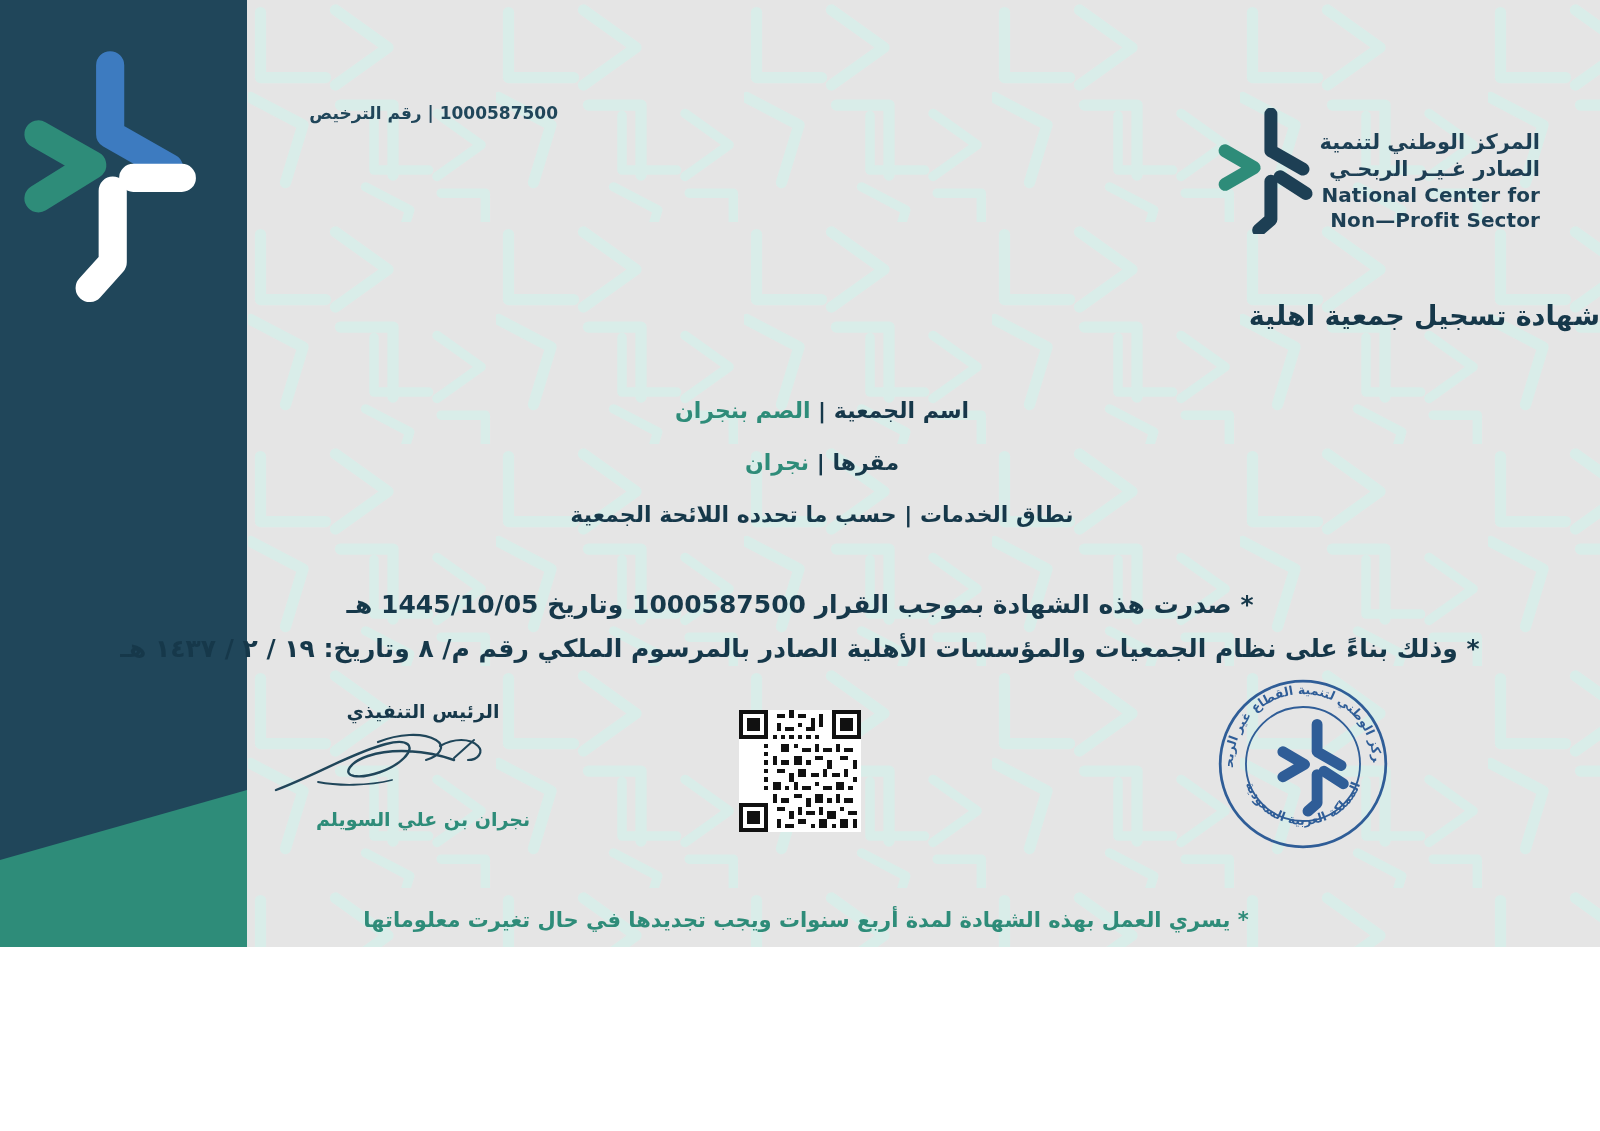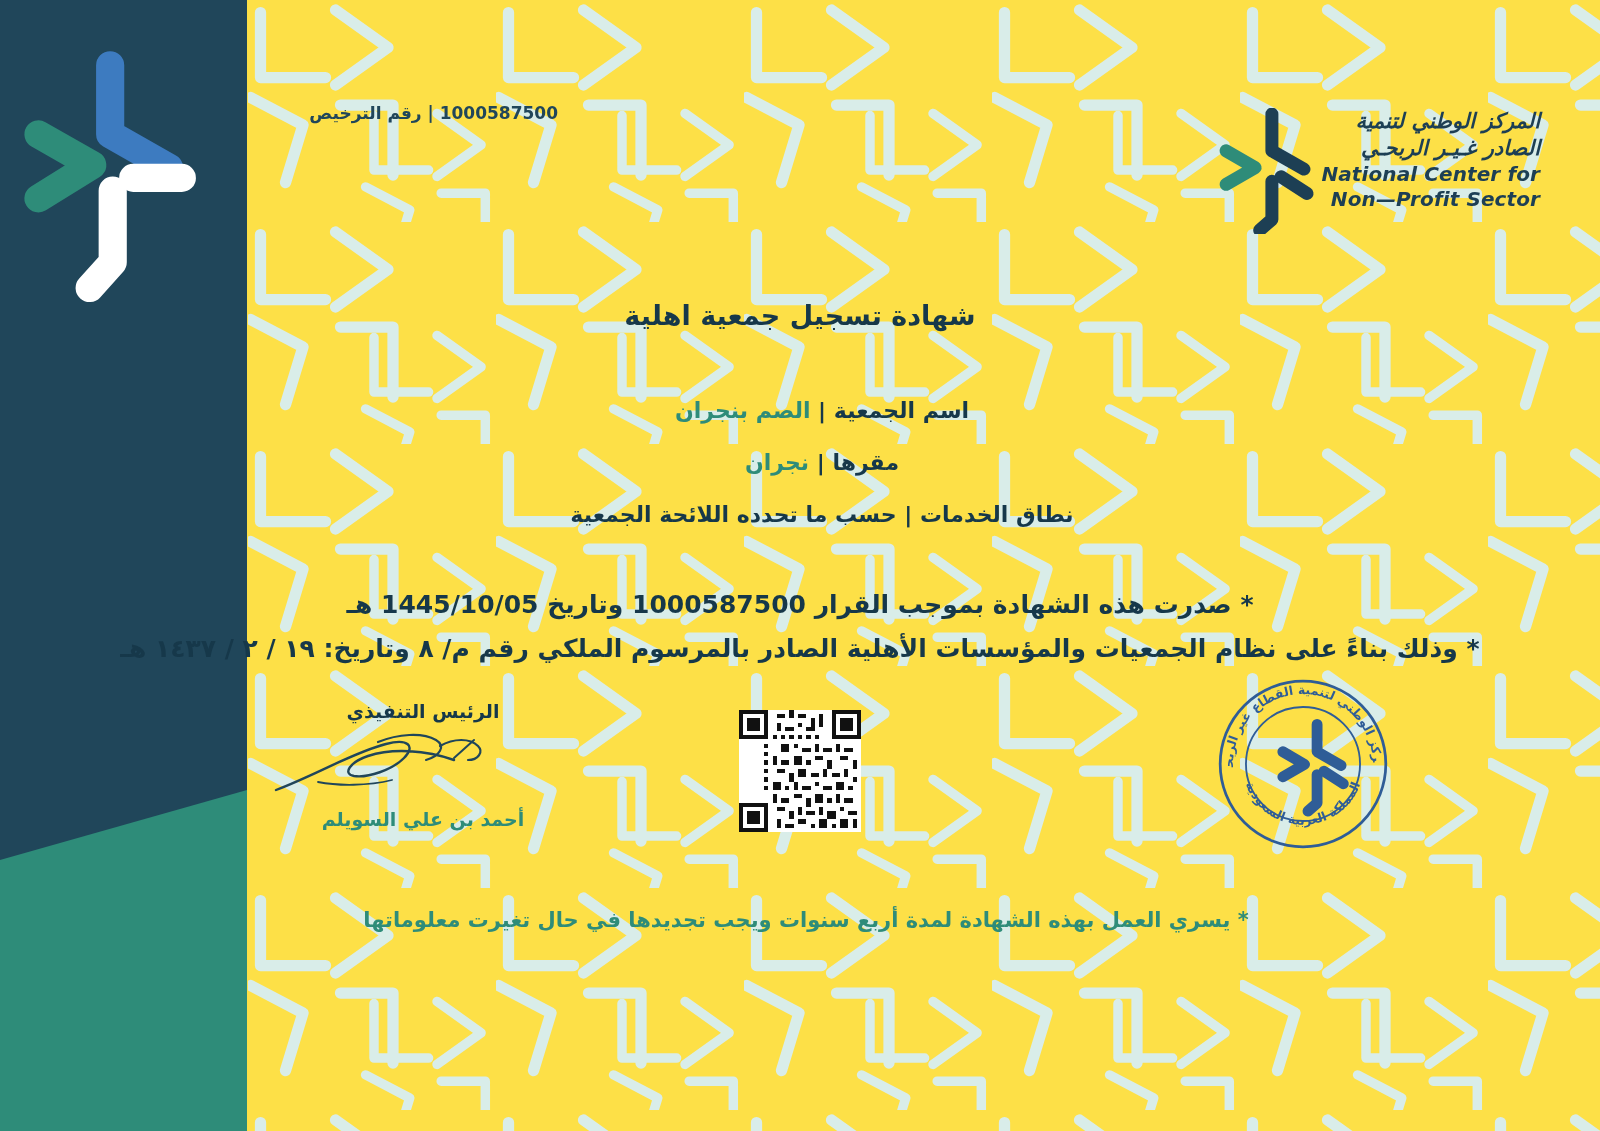--- a/index.html
+++ b/index.html
@@ -7,22 +7,22 @@
     margin: 0; padding: 0;
     width: 1600px; height: 1131px;
     background: #ffffff;
     font-family: "DejaVu Sans", "Liberation Sans", sans-serif;
     overflow: hidden;
   }
 
   #certificate {
     position: relative;
     width: 1600px;
-    height: 1131px;
-    background: #fde047;
+    height: 947px;
+    background: #e5e5e5;
     overflow: hidden;
   }
 
   
   .watermark {
     position: absolute;
     inset: 0;
     z-index: 0;
     pointer-events: none;
   }
@@ -52,22 +52,21 @@
   }
   .header-info .num { letter-spacing: 0.3px; }
 
   
   .brand {
     position: absolute;
     top: 108px;
     right: 60px;
     z-index: 5;
     display: flex;
-    align-items: flex-start;
-    font-style: italic;
+    align-items: flex-end;
   }
   .brand-text {
     text-align: right;
     direction: rtl;
     color: #1d3f54;
     line-height: 1.28;
   }
   .brand-text .ar {
     font-size: 21px;
     font-weight: 700;
@@ -79,21 +78,20 @@
     direction: ltr;
     text-align: right;
     letter-spacing: 0.1px;
   }
 
   
   .cert-title {
     position: absolute;
     top: 300px;
     left: 0; right: 0;
-    text-align: center;
     z-index: 5;
     font-size: 27px;
     font-weight: 700;
     color: #16384a;
     letter-spacing: 0.2px;
   }
 
   
   .details {
     position: absolute;
@@ -273,21 +271,21 @@
 
   <div class="signature">
     <div class="role">الرئيس التنفيذي</div>
     <svg class="sign-img" width="330" height="72" viewBox="0 0 330 72" aria-hidden="true">
       <path d="M 18 62 C 60 46 96 24 128 16 C 150 10 158 18 146 30 C 134 42 110 50 96 48 C 84 46 92 34 110 28 C 134 20 168 22 196 32" fill="none" stroke="#20465a" stroke-width="2.4" stroke-linecap="round"></path>
       <path d="M 120 14 C 140 6 164 4 178 12 C 188 18 182 28 168 32" fill="none" stroke="#20465a" stroke-width="2.2" stroke-linecap="round"></path>
       <path d="M 182 18 C 196 10 212 10 220 18 C 226 24 220 32 210 32" fill="none" stroke="#20465a" stroke-width="2.2" stroke-linecap="round"></path>
       <path d="M 196 30 L 216 12" fill="none" stroke="#20465a" stroke-width="2" stroke-linecap="round"></path>
       <path d="M 60 54 C 80 58 110 58 134 52" fill="none" stroke="#20465a" stroke-width="1.8" stroke-linecap="round"></path>
     </svg>
-    <div class="name">أحمد بن علي السويلم</div>
+    <div class="name">نجران بن علي السويلم</div>
   </div>
 
   <svg class="qr-box" width="122" height="122" viewBox="0 0 29 29" shape-rendering="crispEdges" aria-hidden="true">
     <rect width="29" height="29" fill="#ffffff"></rect>
     <g fill="#111111">
 
       <rect x="0" y="0" width="7" height="1"></rect>
         <rect x="0" y="6" width="7" height="1"></rect>
       <rect x="0" y="0" width="1" height="7"></rect>
         <rect x="6" y="0" width="1" height="7"></rect>

